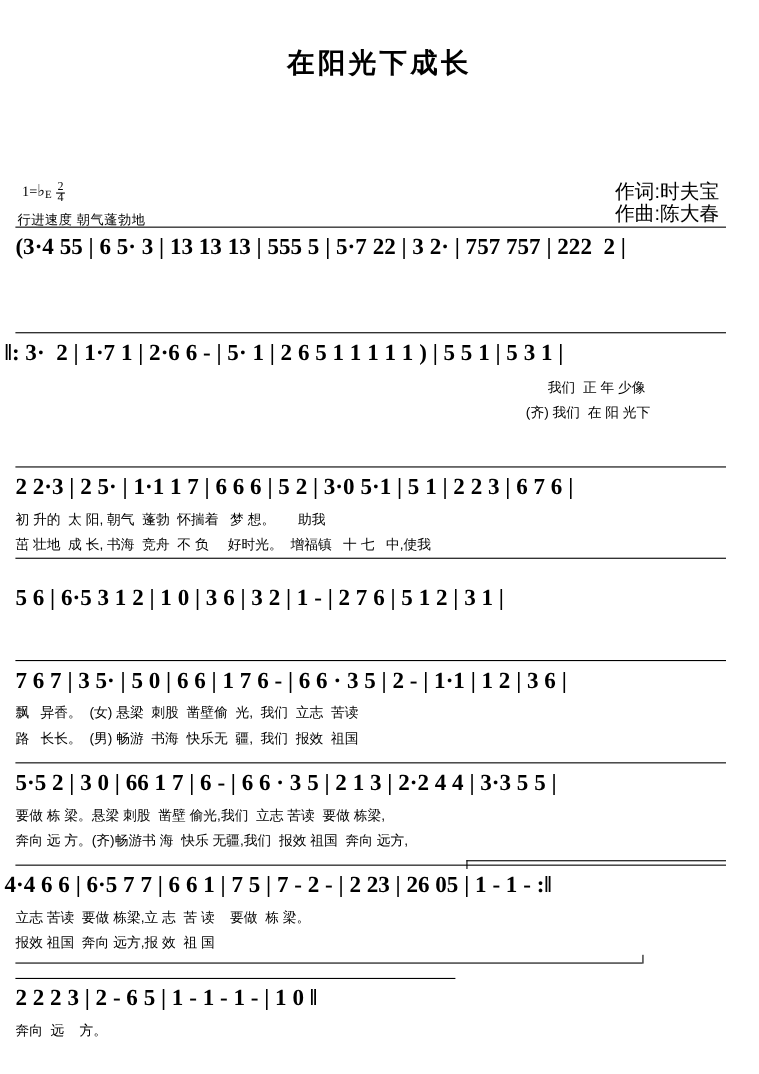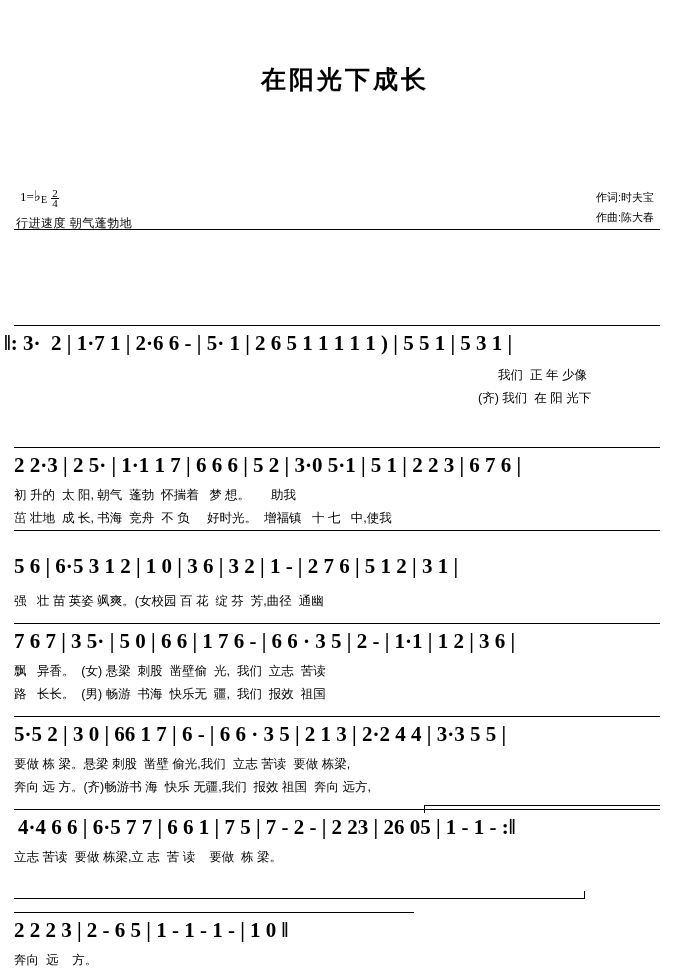--- a/index.html
+++ b/index.html
@@ -19,28 +19,28 @@
     position: relative;
     width: 690px;
     height: 976px;
   }
   .title {
     text-align: center;
     font-family: "Liberation Serif", serif;
     font-size: 25px;
     font-weight: bold;
     letter-spacing: 3px;
-    margin-top: 63px;
+    margin-top: 40px;
   }
   .credits {
     position: absolute;
     right: 36px;
     top: 124px;
     text-align: left;
-    font-size: 11px;
+    font-size: 18px;
     line-height: 20px;
     font-family: "Liberation Sans", sans-serif;
   }
   .keysig {
     position: absolute;
     left: 20px;
     top: 124px;
     font-size: 13px;
     font-family: "Liberation Serif", serif;
     white-space: nowrap;
@@ -112,50 +112,51 @@
     </span>
   </div>
 
   <div class="credits">
     <div>作词:时夫宝</div>
     <div>作曲:陈大春</div>
   </div>
 
   <div class="tempo">行进速度 朝气蓬勃地</div>
 
+  <div class="block mus" style="left:14px; top:172px; font-size:21px;">(3·4 55 | 6 5· 3 | 13 13 13 | 555 5 | 5·7 22 | 3 2· | 757 757 | 222  2 |</div>
   <div class="hline" style="left:14px; top:166px; width:646px;"></div>
 
   <div class="block mus" style="left:4px; top:268px;">‖: 3·  2 | 1·7 1 | 2·6 6 - | 5· 1 | 2 6 5 1 1 1 1 1 ) | 5 5 1 | 5 3 1 |</div>
   <div class="block lyr" style="left:498px; top:304px;">我们  正 年 少像</div>
   <div class="block lyr" style="left:478px; top:327px;">(齐) 我们  在 阳 光下</div>
   <div class="hline" style="left:14px; top:262px; width:646px;"></div>
 
   <div class="block mus" style="left:14px; top:390px;">2 2·3 | 2 5· | 1·1 1 7 | 6 6 6 | 5 2 | 3·0 5·1 | 5 1 | 2 2 3 | 6 7 6 |</div>
   <div class="block lyr" style="left:14px; top:424px;">初 升的  太 阳, 朝气  蓬勃  怀揣着   梦 想。      助我</div>
   <div class="block lyr" style="left:14px; top:447px;">茁 壮地  成 长, 书海  竞舟  不 负     好时光。  增福镇   十 七   中,使我</div>
   <div class="hline" style="left:14px; top:384px; width:646px;"></div>
 
   <div class="block mus" style="left:14px; top:491px;">5 6 | 6·5 3 1 2 | 1 0 | 3 6 | 3 2 | 1 - | 2 7 6 | 5 1 2 | 3 1 |</div>
-  <div class="block lyr" style="left:14px; top:530px;">强   壮 苗 英姿 飒爽。(女校园 百 花  绽 芬  芳,曲径  通幽</div>
   <div class="hline" style="left:14px; top:467px; width:646px;"></div>
 
   <div class="block mus" style="left:14px; top:566px;text-align:center;">7 6 7 | 3 5· | 5 0 | 6 6 | 1 7 6 - | 6 6 · 3 5 | 2 - | 1·1 | 1 2 | 3 6 |</div>
   <div class="block lyr" style="left:14px; top:600px;">飘   异香。  (女) 悬梁  刺股  凿壁偷  光,  我们  立志  苦读</div>
   <div class="block lyr" style="left:14px; top:623px;">路   长长。  (男) 畅游  书海  快乐无  疆,  我们  报效  祖国</div>
   <div class="hline" style="left:14px; top:560px; width:646px;"></div>
 
   <div class="block mus" style="left:14px; top:659px;">5·5 2 | 3 0 | 66 1 7 | 6 - | 6 6 · 3 5 | 2 1 3 | 2·2 4 4 | 3·3 5 5 |</div>
   <div class="block lyr" style="left:14px; top:693px;">要做 栋 梁。悬梁 刺股  凿壁 偷光,我们  立志 苦读  要做 栋梁,</div>
   <div class="block lyr" style="left:14px; top:716px;">奔向 远 方。(齐)畅游书 海  快乐 无疆,我们  报效 祖国  奔向 远方,</div>
   <div class="hline" style="left:14px; top:653px; width:646px;"></div>
   <div class="hline" style="left:424px; top:742px; width:236px;"></div>
   <div class="vline" style="left:424px; top:742px; height:8px;"></div>
 
-  <div class="block mus" style="left:18px; top:752px;font-family:Liberation Serif, serif;">4·4 6 6 | 6·5 7 7 | 6 6 1 | 7 5 | 7 - 2 - | 2 23 | 26 05 | 1 - 1 - :‖</div>
+  <div class="block mus" style="left:4px; top:752px;font-family:Liberation Serif, serif;">4·4 6 6 | 6·5 7 7 | 6 6 1 | 7 5 | 7 - 2 - | 2 23 | 26 05 | 1 - 1 - :‖</div>
   <div class="block lyr" style="left:14px; top:786px;">立志 苦读  要做 栋梁,立 志  苦 读    要做  栋 梁。</div>
+  <div class="block lyr" style="left:14px; top:809px;">报效 祖国  奔向 远方,报 效  祖 国</div>
   <div class="hline" style="left:14px; top:746px; width:646px;"></div>
   <div class="hline" style="left:14px; top:835px; width:570px;"></div>
   <div class="vline" style="left:584px; top:828px; height:8px;"></div>
 
   <div class="block mus" style="left:14px; top:855px;">2 2 2 3 | 2 - 6 5 | 1 - 1 - 1 - | 1 0 ‖</div>
   <div class="block lyr" style="left:14px; top:889px;">奔向  远    方。</div>
   <div class="hline" style="left:14px; top:849px; width:400px;"></div>
 
 </div>
 

